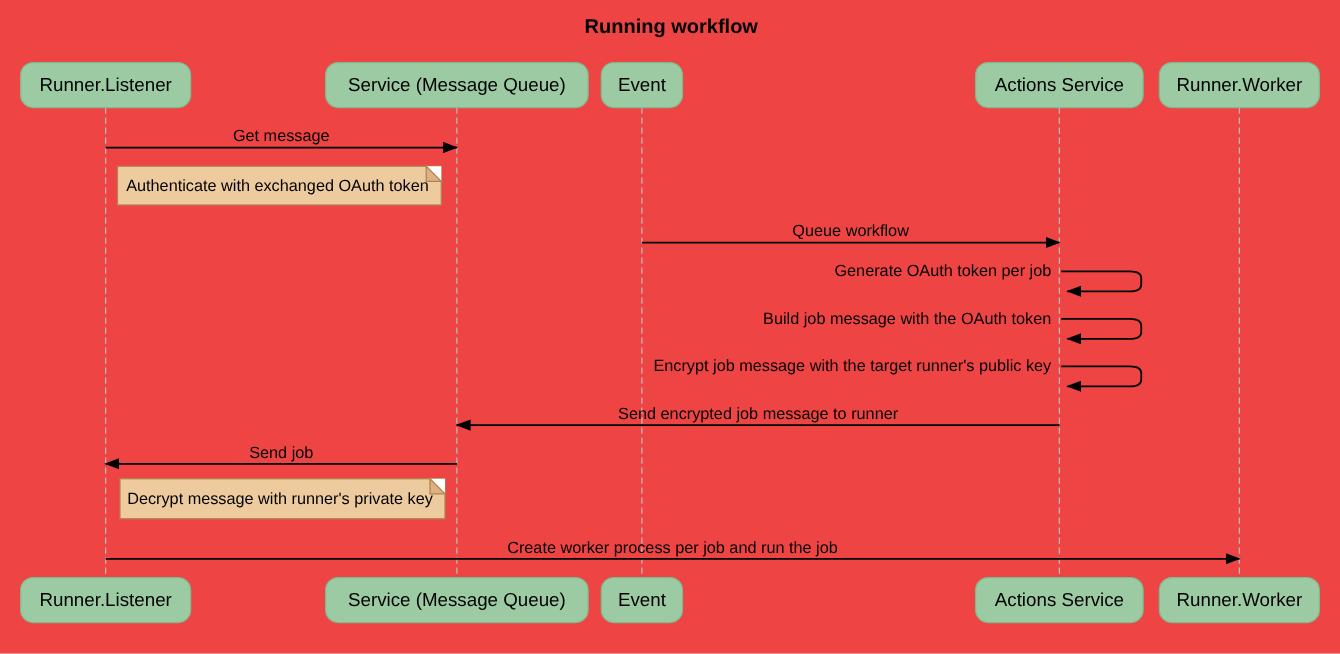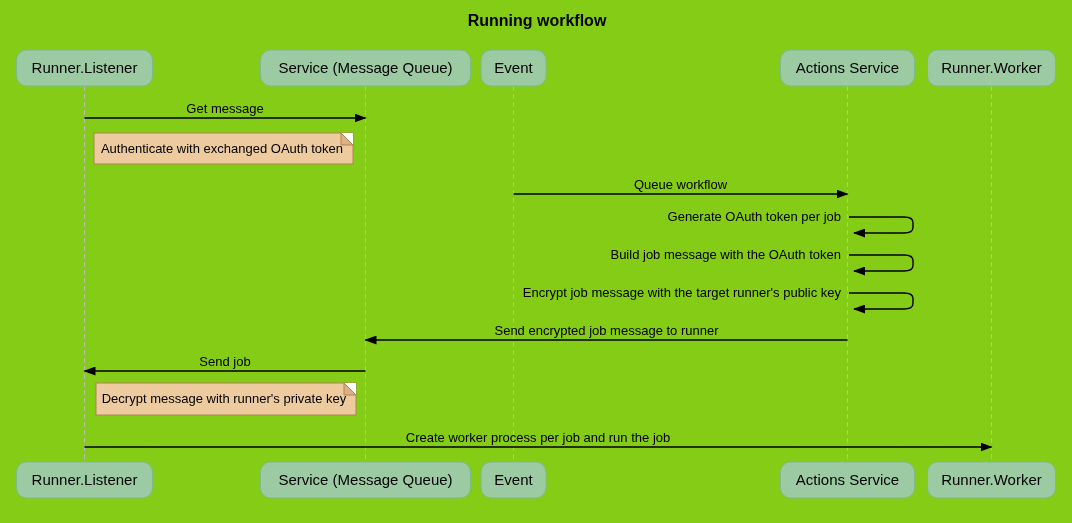--- a/index.html
+++ b/index.html
@@ -1,20 +1,20 @@
 <!DOCTYPE html>
 <html><head>
 <meta charset="utf-8">
 <style>
   html, body { margin: 0; padding: 0; background: #ffffff; }
   .canvas {
     position: relative;
     width: 1072px;
     height: 523px;
-    background: #84cc16;
+    background: #ef4444;
     font-family: "Liberation Sans", sans-serif;
   }
   svg text {
     font-family: "Liberation Sans", sans-serif;
     fill: #000000;
   }
   .title-label   { font-size: 16px; font-weight: bold; }
   .participant-label { font-size: 15px; }
   .msg-label     { font-size: 13px; }
   .note-label    { font-size: 13px; }

